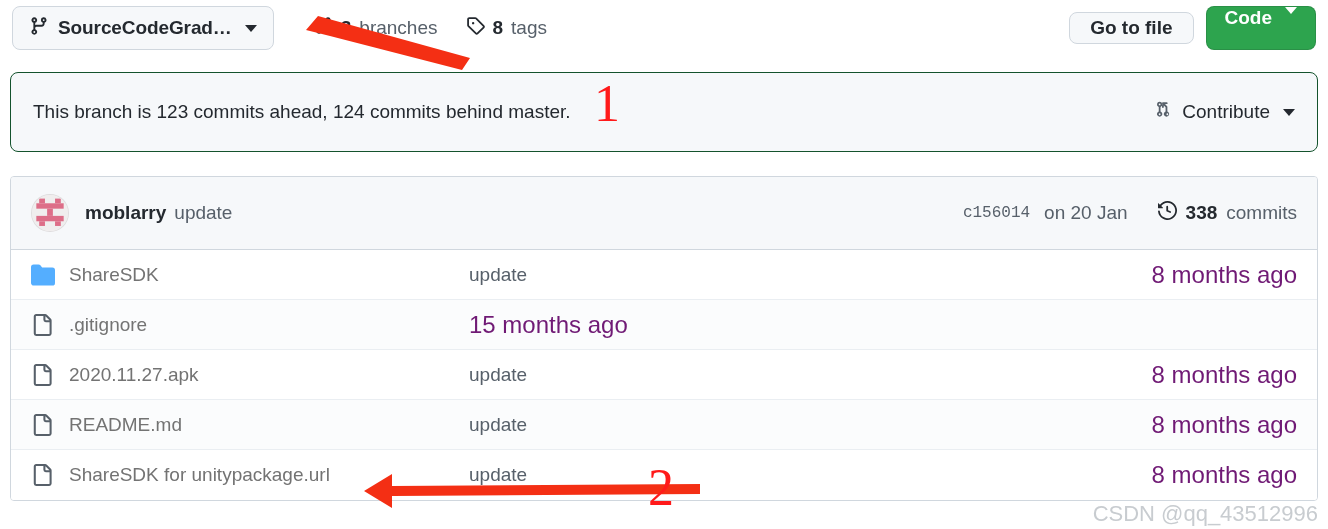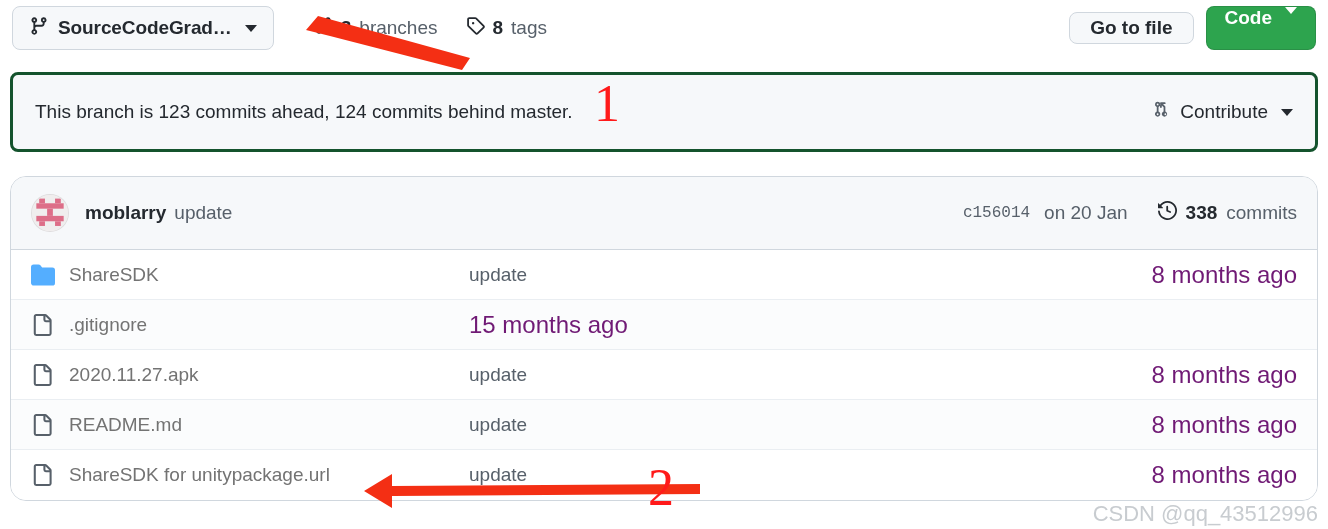--- a/index.html
+++ b/index.html
@@ -105,21 +105,21 @@
   }
 
   
   .notice {
     position: absolute;
     left: 10px; top: 72px;
     width: 1308px;
     height: 80px;
     box-sizing: border-box;
     background: #f6f8fa;
-    border: 3px solid #14532d;
+    border: 1px solid #14532d;
     border-radius: 8px;
     display: flex;
     align-items: center;
     padding: 0 22px;
     text-align: right;
   }
   .notice-text {
     font-size: 19px;
     color: #24292f;
   }
@@ -131,21 +131,21 @@
     color: #24292f;
     cursor: pointer;
   }
 
   
   .filebox {
     position: absolute;
     left: 10px; top: 176px;
     width: 1308px;
     border: 1px solid #d0d7de;
-    border-radius: 16px;
+    border-radius: 4px;
     overflow: hidden;
     box-sizing: border-box;
     background: #ffffff;
   }
   .commit-header {
     display: flex;
     align-items: center;
     height: 73px;
     background: #f6f8fa;
     border-bottom: 1px solid #d0d7de;

